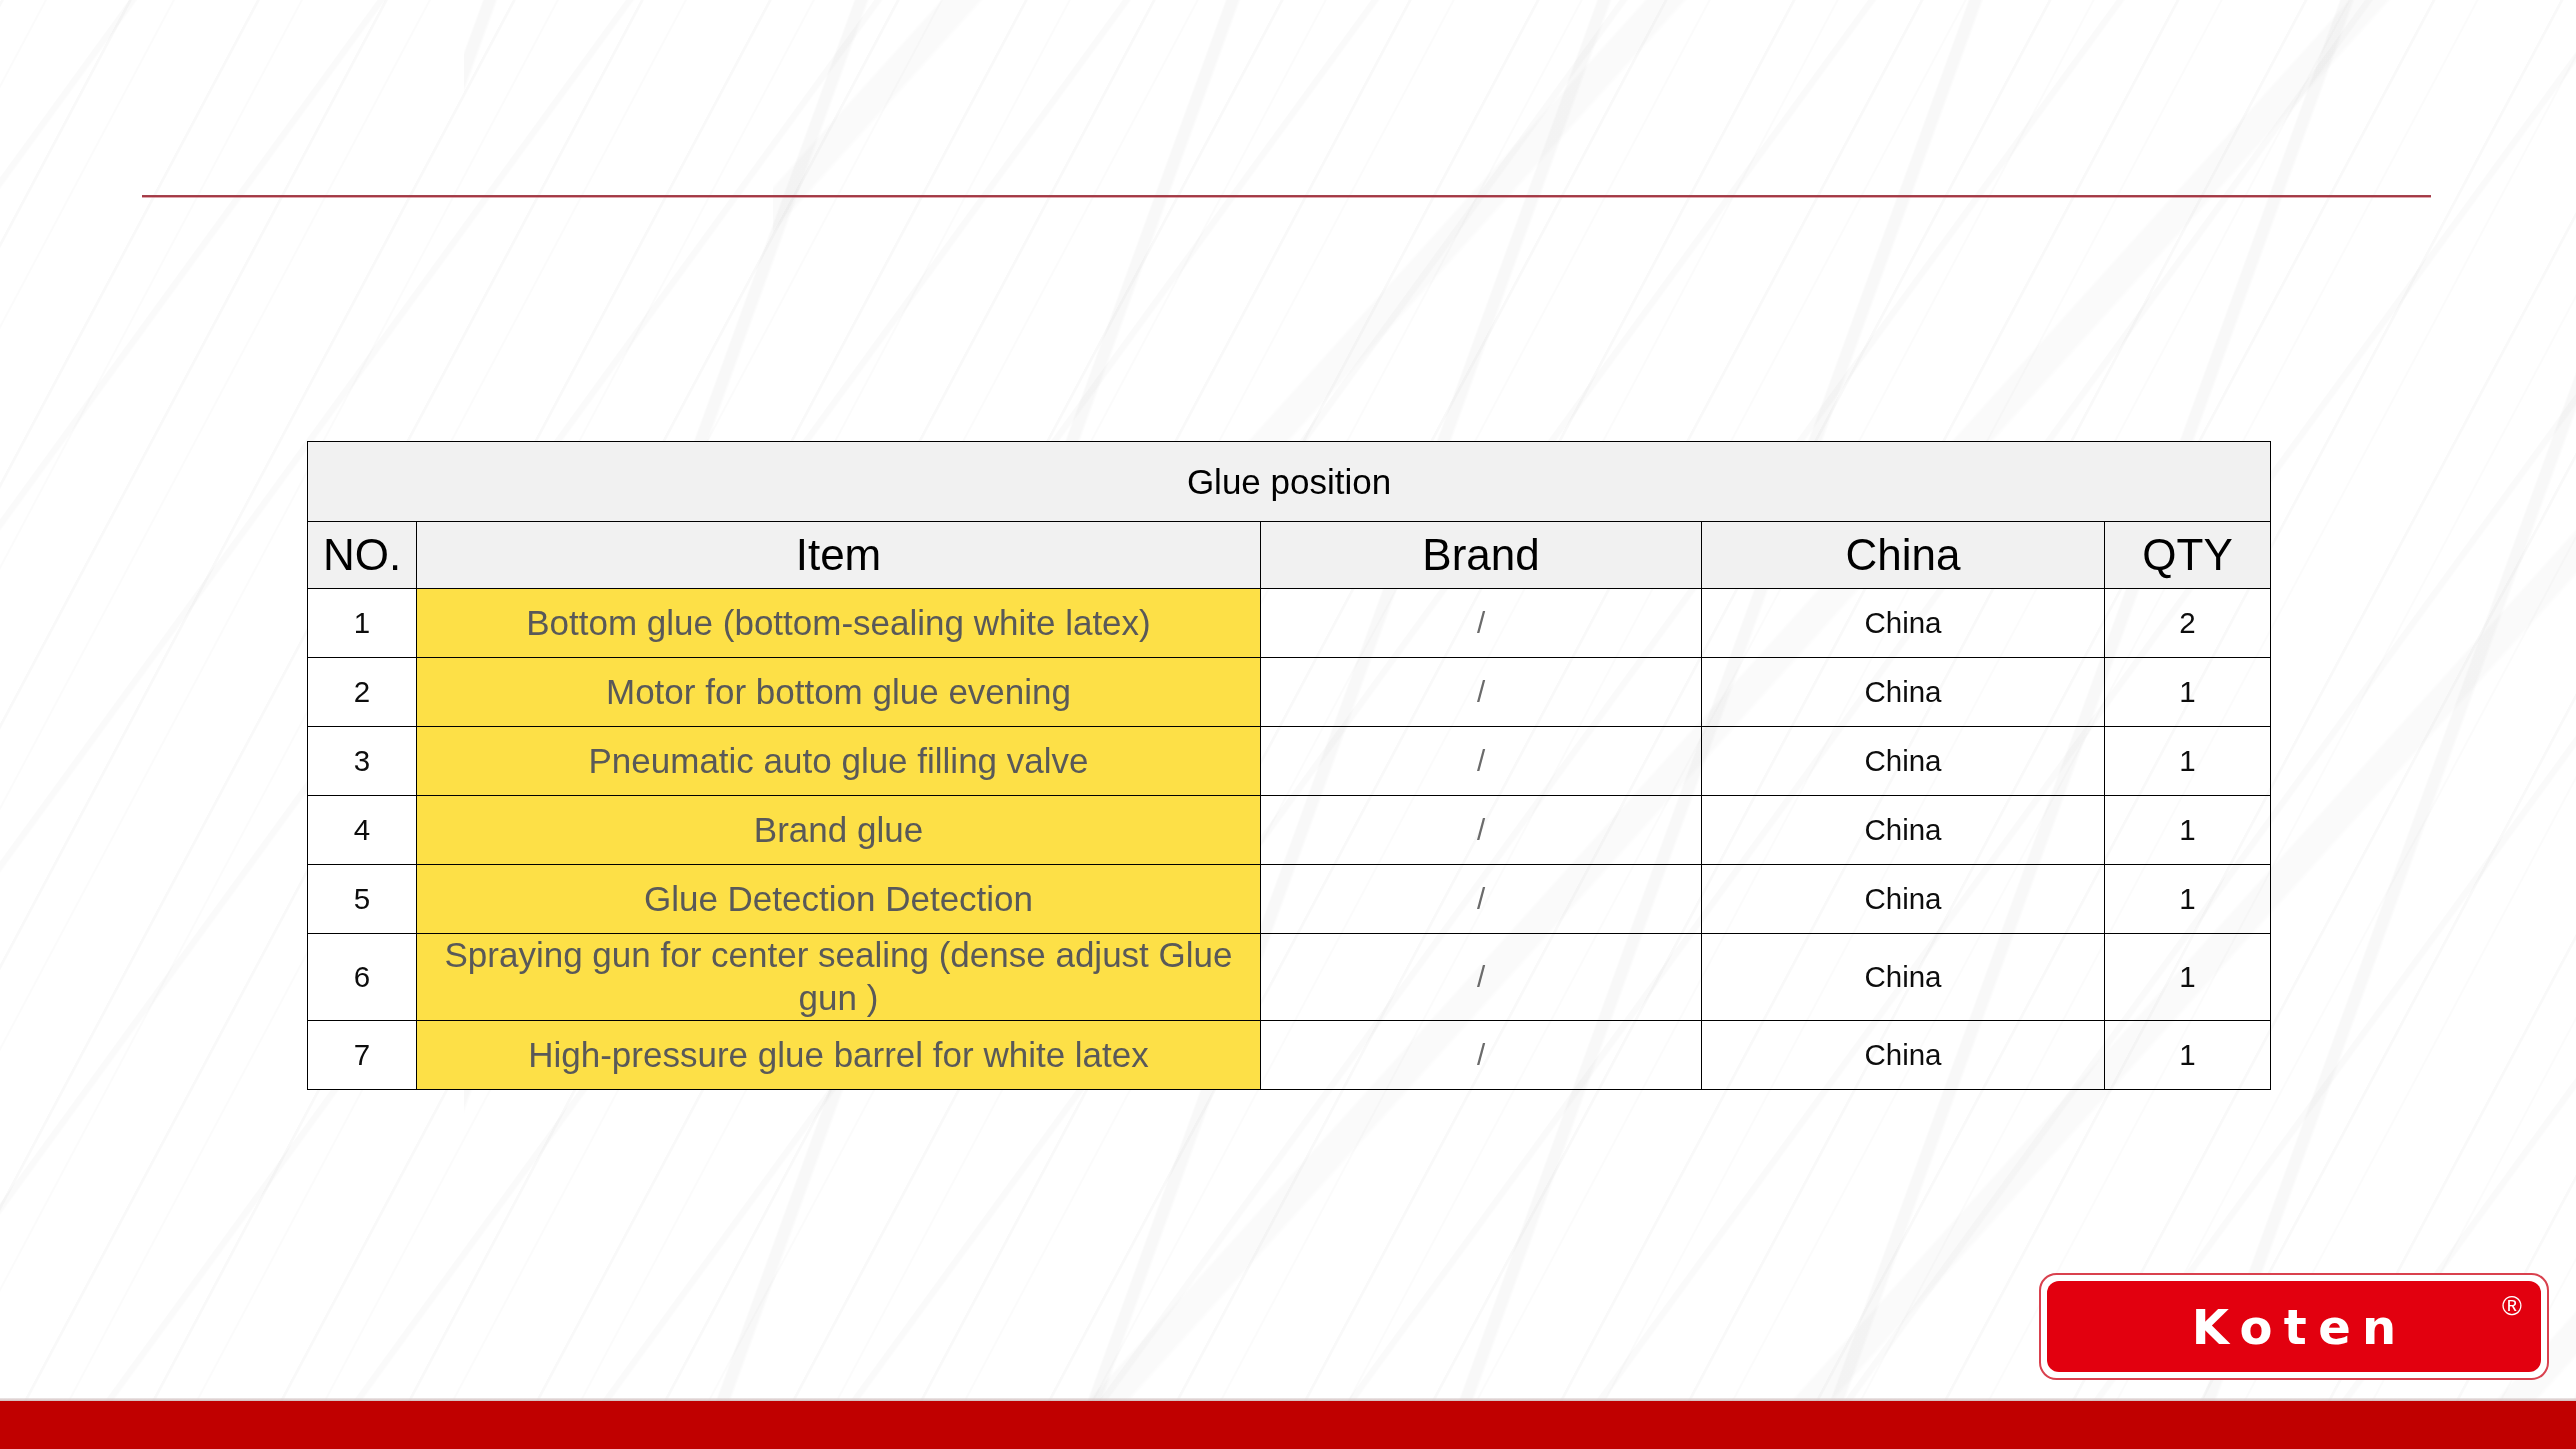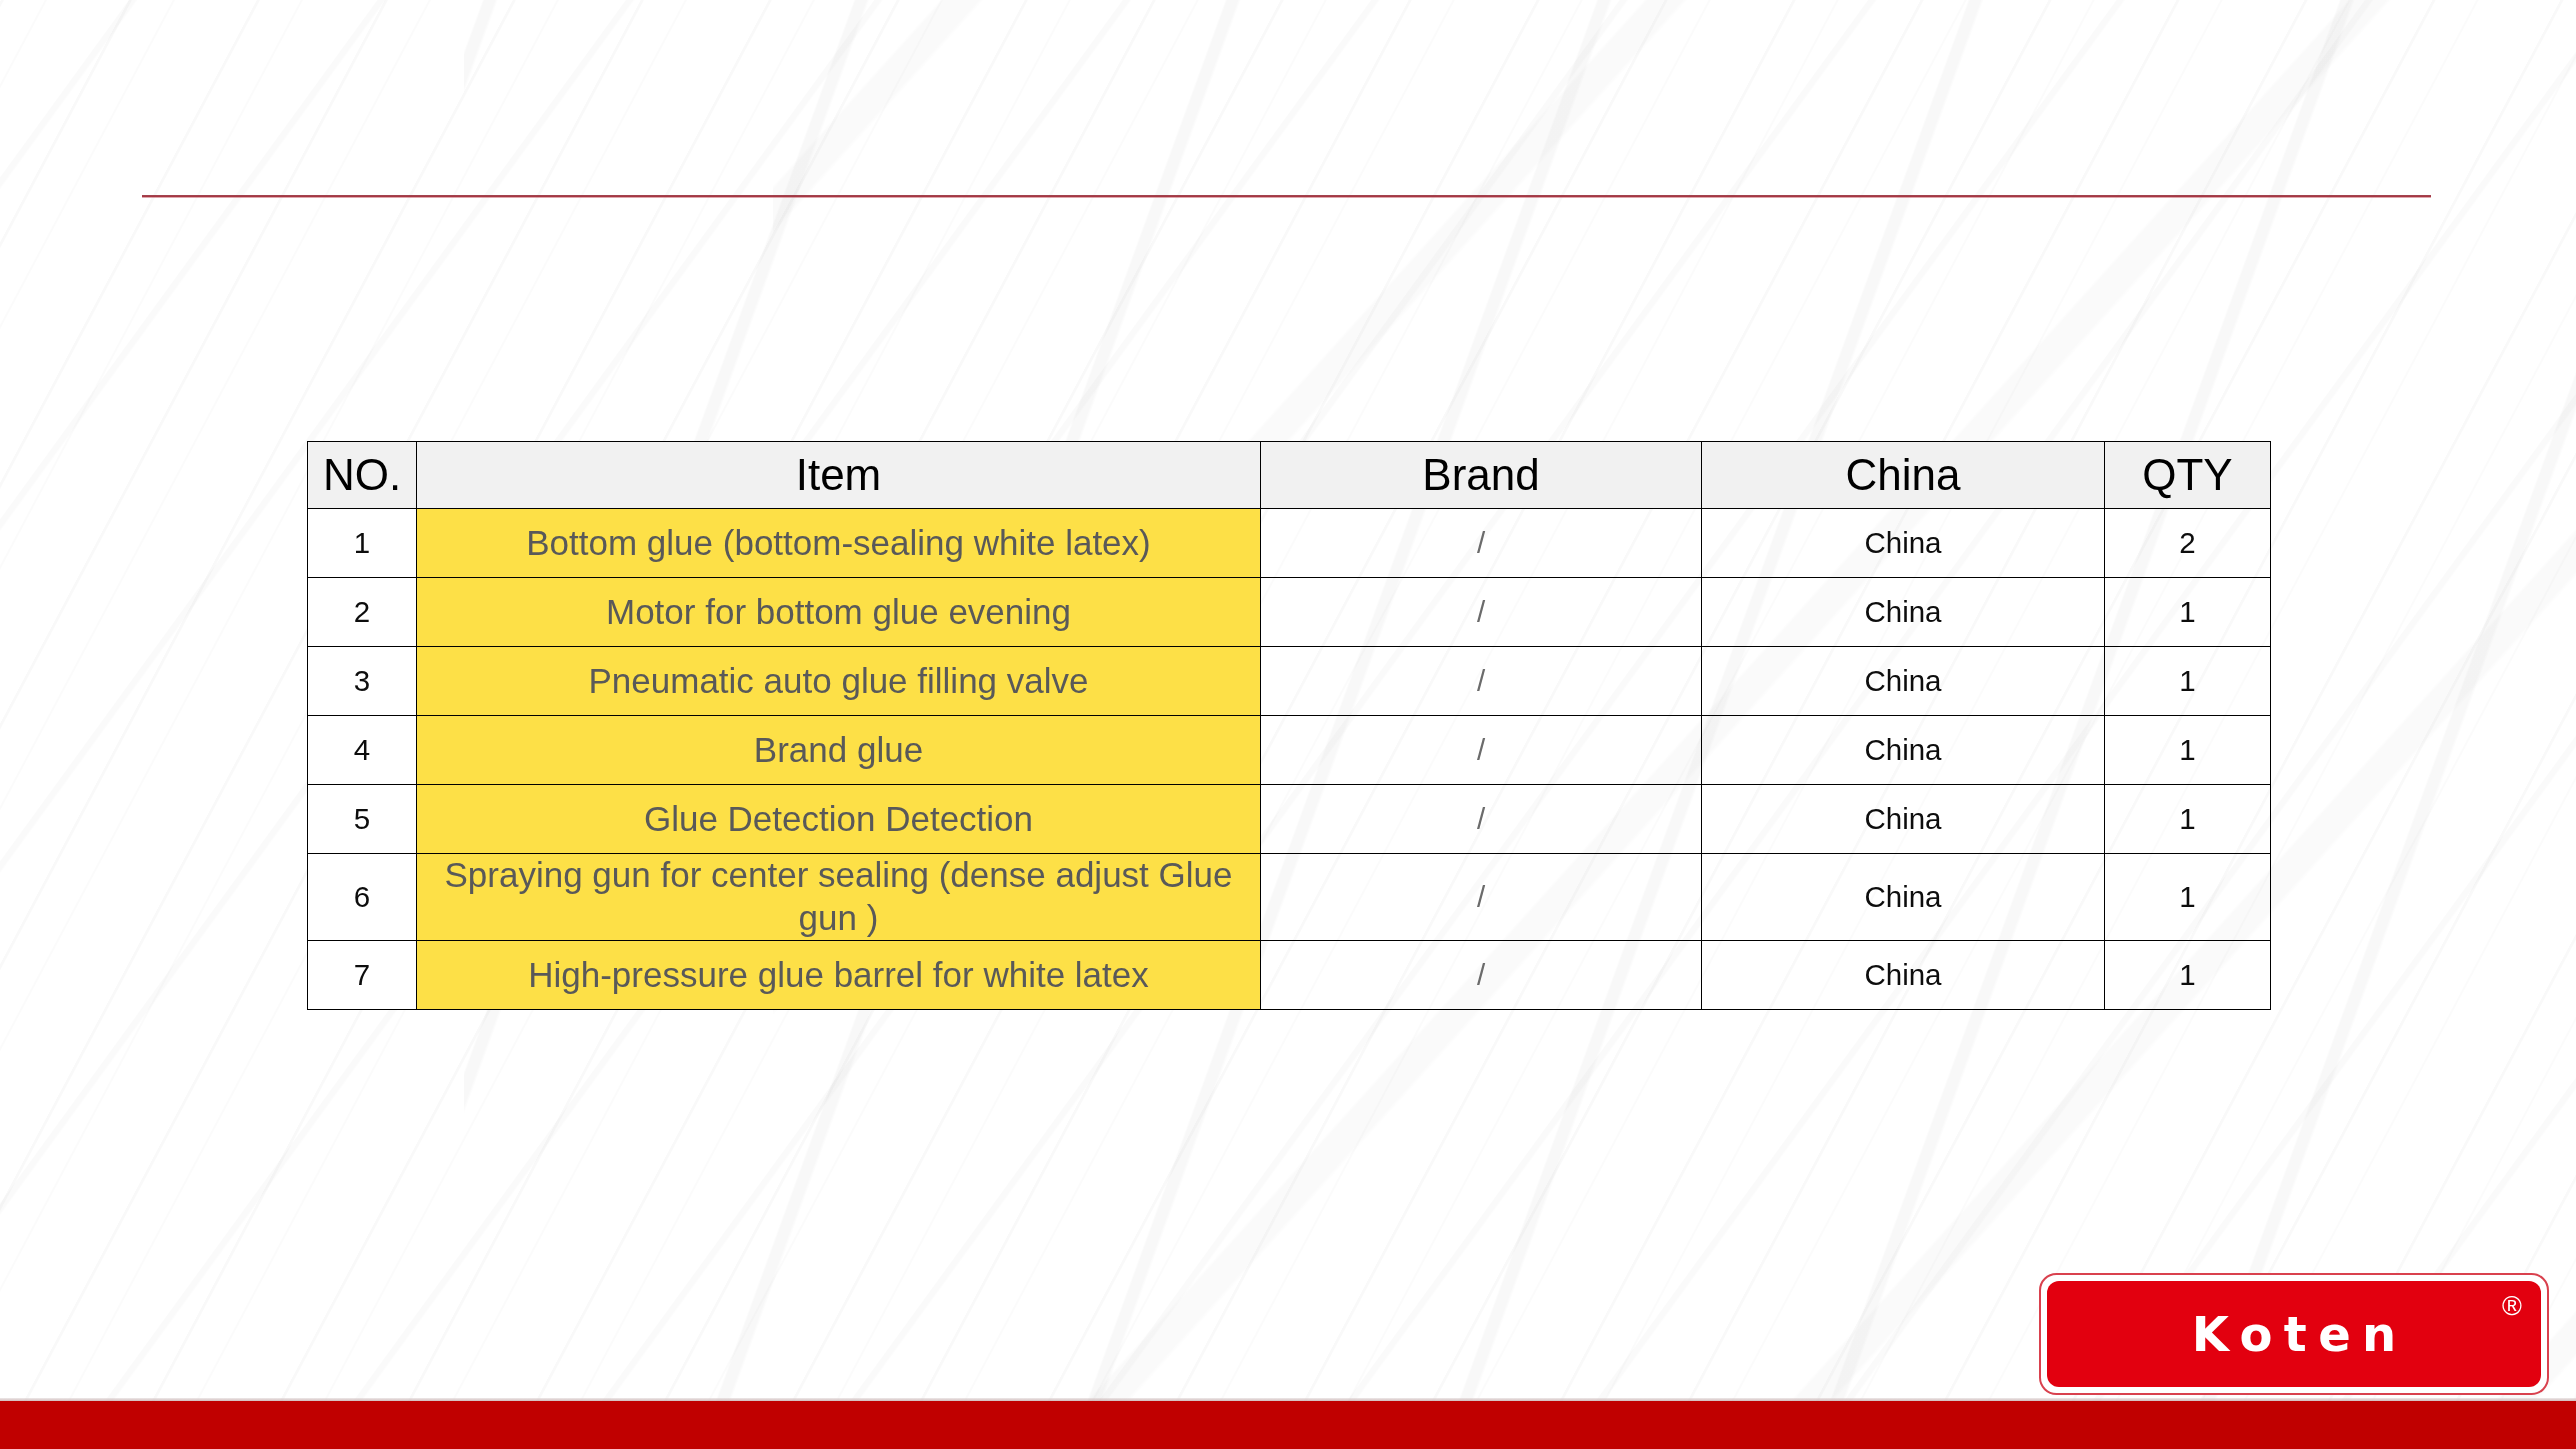--- a/index.html
+++ b/index.html
@@ -195,21 +195,21 @@
     font-size: 29.5px;
     color: #0d0d0d;
   }
 
   
   #brand-logo {
     position: absolute;
     left: 2039px;
     top: 1273px;
     width: 510px;
-    height: 122px;
+    height: 107px;
     background: #ffffff;
     border: 2px solid #d9414e;
     border-radius: 17.4px;
     box-sizing: border-box;
     padding: 6px;
   }
   #brand-logo-plate {
     width: 100%;
     height: 100%;
     background: #e2000f;
@@ -277,20 +277,23 @@
   <table id="config-table">
     <colgroup>
       <col class="col-no">
       <col class="col-item">
       <col class="col-brand">
       <col class="col-origin">
       <col class="col-qty">
     </colgroup>
     <thead>
       <tr>
+        <th class="title-cell" colspan="5">Glue position</th>
+      </tr>
+      <tr>
         <th class="head-cell">NO.</th>
         <th class="head-cell">Item</th>
         <th class="head-cell">Brand</th>
         <th class="head-cell">China</th>
         <th class="head-cell">QTY</th>
       </tr>
     </thead>
     <tbody>
       <tr class="body-row">
         <td class="cell-no">1</td>

